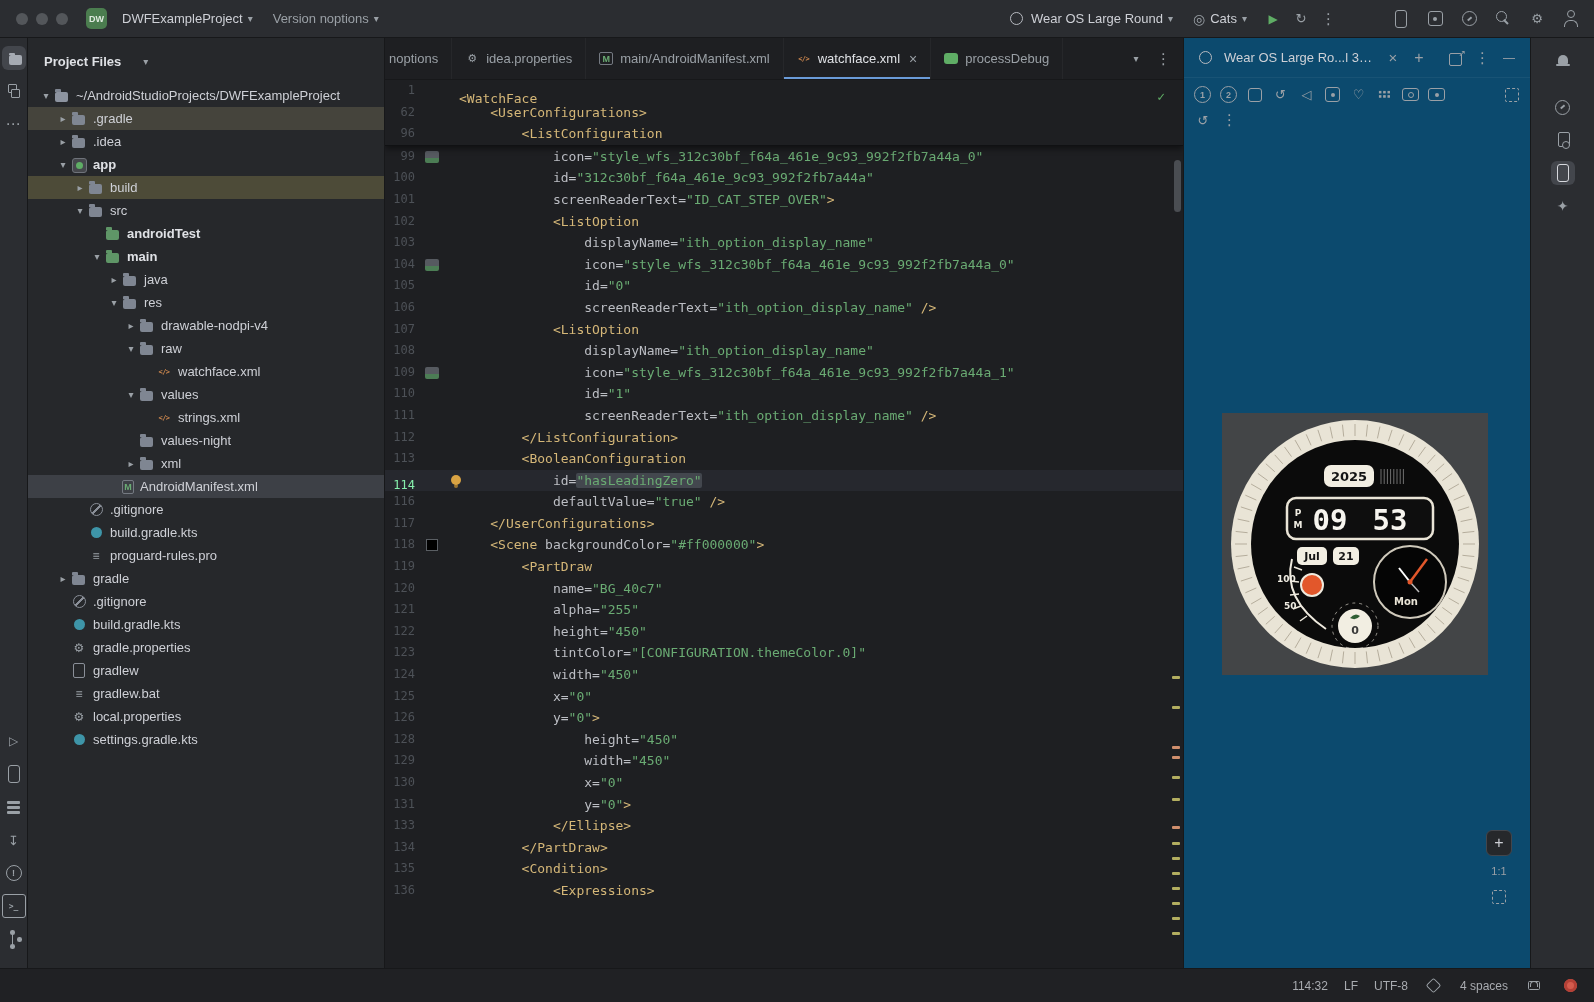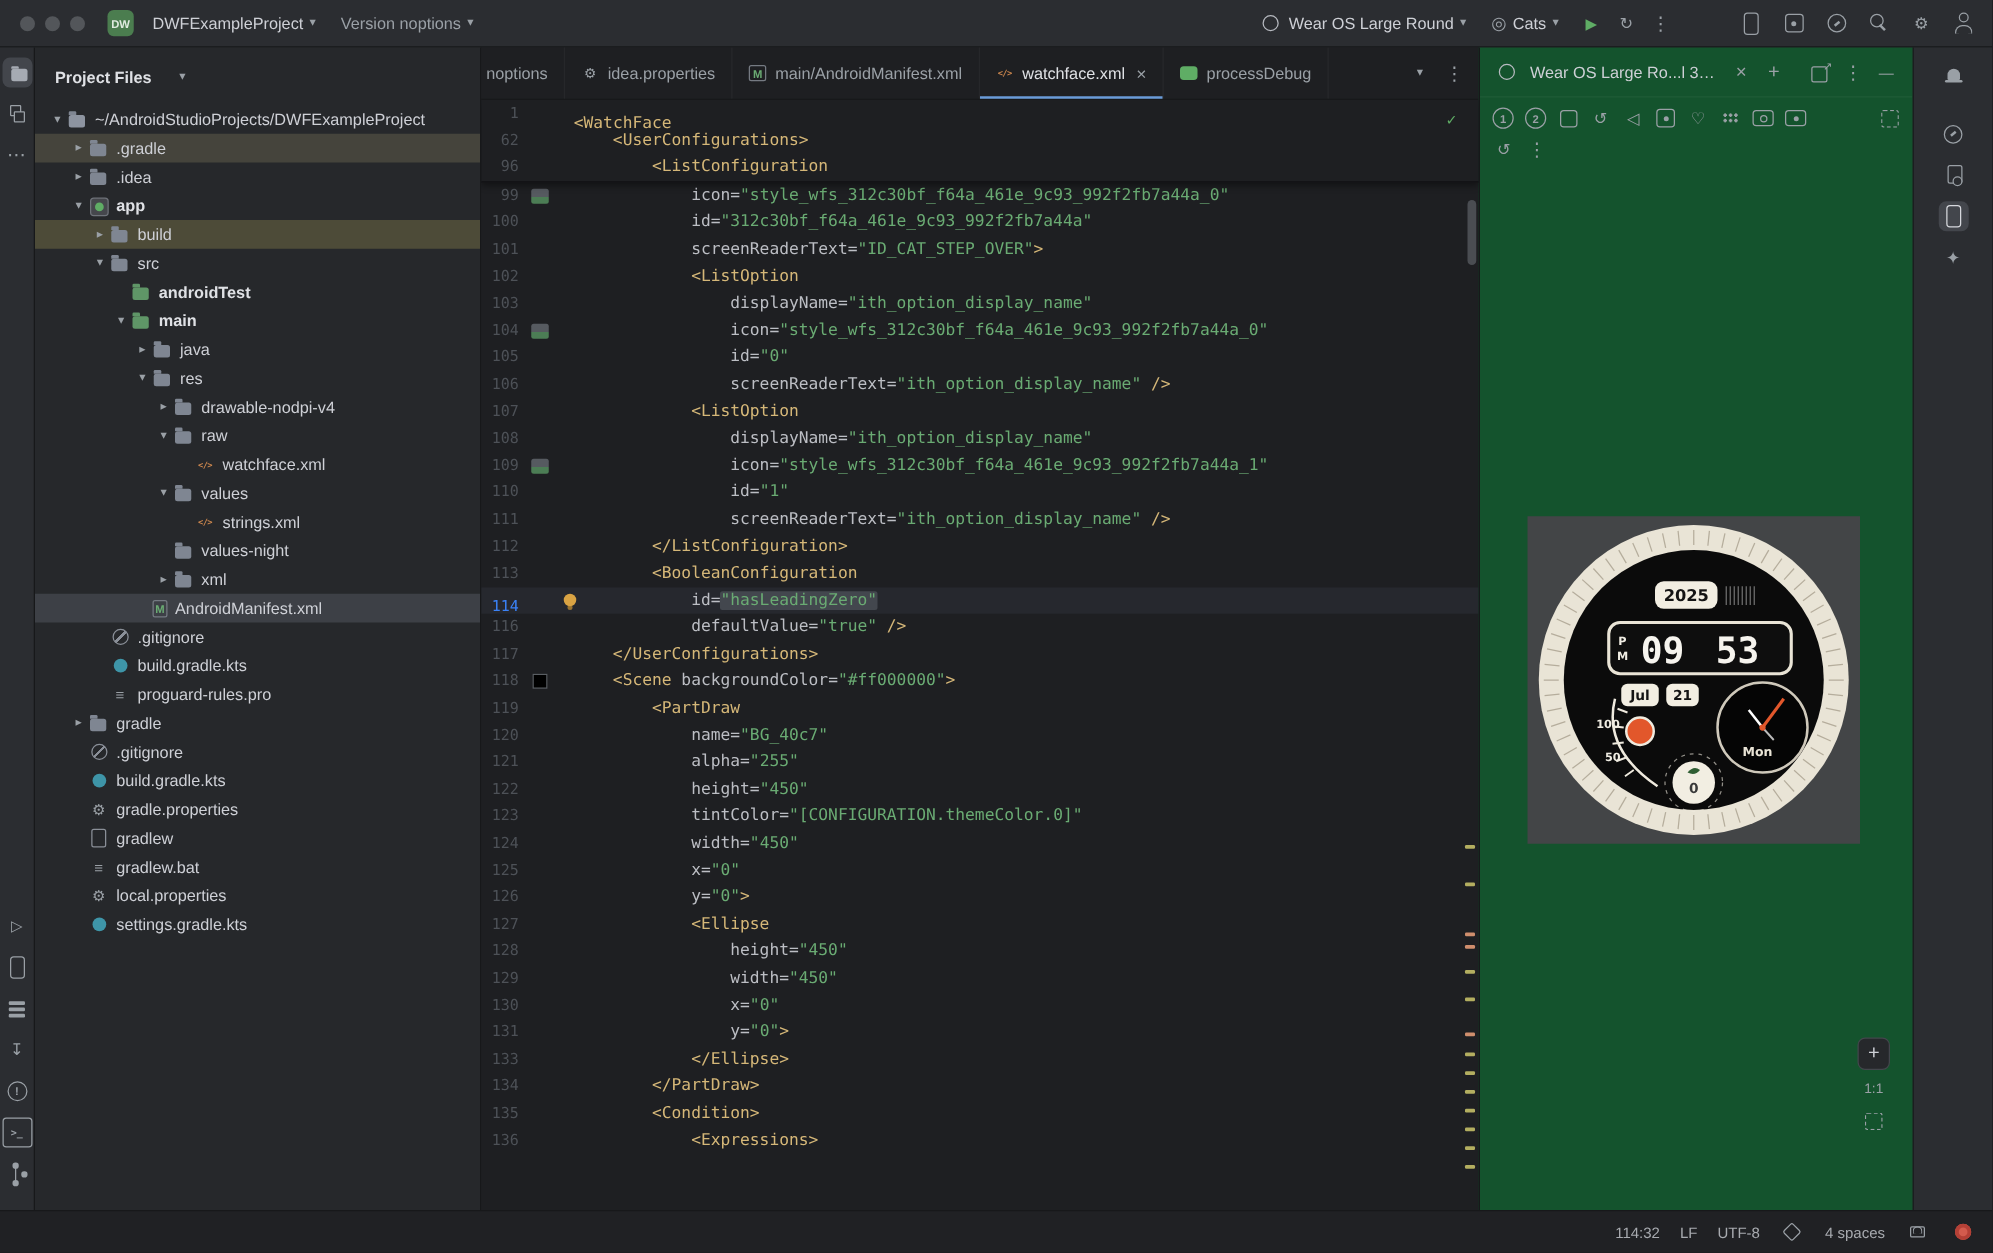--- a/index.html
+++ b/index.html
@@ -114,40 +114,40 @@
   .ti-properties{font-size:11px;color:#9aa0a6;}
   .ti-xml{font:700 7px "DejaVu Sans Mono",monospace;color:#d0894f;letter-spacing:-0.5px;}
   .ti-manifest{font:700 9px "Liberation Sans",sans-serif;color:#6aab73;border:1px solid #757a82;border-radius:2px;width:11px;height:13px;}
   .ti-gradle-task{width:11px;height:11px;border-radius:3px;background:#5fad65;}
   .tabs-right{margin-left:auto;display:flex;align-items:center;padding-right:6px;gap:2px;}
   .edbody{flex:1;position:relative;overflow:hidden;font:13px/21.6px "DejaVu Sans Mono",monospace;}
   .sticky{border-bottom:1px solid #101113;box-shadow:0 3px 6px rgba(0,0,0,0.45);position:relative;z-index:2;background:#1e1f22;}
   .cl{display:flex;white-space:pre;height:21.6px;align-items:center;}
   .cl.caret{background:#26282e;}
   .lnum{width:34px;flex:0 0 34px;text-align:right;color:#4d5157;padding-right:4px;font-size:12px;}
-  .cl.caret .lnum{color:#3b82f6;margin-top:11px;}
+  .cl.caret .lnum{color:#86efac;margin-top:11px;}
   .lmark{width:26px;flex:0 0 26px;display:flex;align-items:center;justify-content:center;position:relative;}
   .ltext{padding-left:14px;}
   .tk-t{color:#d5b778;}
   .tk-a{color:#bcbec4;}
   .tk-p{color:#bcbec4;}
   .tk-s{color:#6aab73;}
   .tk-h{color:#6aab73;background:#43474e;border-radius:2px;}
   .g-image::before{content:"";width:14px;height:12px;border-radius:2px;
       background:linear-gradient(180deg,#565a60 0 55%,#4c7d55 55% 100%);}
   .g-bulb{overflow:visible;}
   .g-bulb::before{content:"";width:10px;height:10px;border-radius:50%;background:#d9a343;position:absolute;left:32px;box-shadow:0 6px 0 -3px #9a7430;}
   .g-color-black::before{content:"";width:10px;height:10px;background:#000;border:1px solid #5a5e63;}
   .g-color-white::before{content:"";width:10px;height:10px;background:#fff;border:1px solid #5a5e63;}
   .insp-check{position:absolute;top:6px;right:18px;color:#5fad65;font-size:13px;z-index:3;}
   .vscroll{position:absolute;right:2px;top:80px;width:7px;height:52px;background:#4a4d52;border-radius:4px;z-index:3;}
   .stripe{position:absolute;right:0;top:0;bottom:0;width:13px;z-index:3;}
   .smark{position:absolute;right:3px;width:8px;height:3px;border-radius:1px;}
   
-  .device-panel{width:347px;flex:0 0 347px;background:#14532d;border-left:1px solid #17181a;position:relative;overflow:hidden;}
+  .device-panel{width:347px;flex:0 0 347px;background:#0c4a6e;border-left:1px solid #17181a;position:relative;overflow:hidden;}
   .dp-header{height:40px;display:flex;align-items:center;gap:4px;padding:0 8px;border-bottom:1px solid rgba(255,255,255,0.05);color:#ced0d6;}
   .dp-title{margin:0 2px;white-space:nowrap;overflow:hidden;text-overflow:ellipsis;max-width:150px;}
   .dp-right{margin-left:auto;display:flex;align-items:center;}
   .dp-toolbar{display:flex;align-items:center;gap:1px;padding:4px 6px 0 6px;}
   .dp-toolbar .uic{width:25px;height:25px;}
   .dp-toolbar-right{margin-left:auto;}
   .dp-toolbar2{display:flex;align-items:center;gap:1px;padding:0 6px;}
   .watch-square{position:absolute;left:38px;top:375px;width:266px;height:262px;background:#434547;
                 display:flex;align-items:center;justify-content:center;}
   .wt-year{font:700 13px "DejaVu Sans",sans-serif;fill:#141414;}
@@ -445,21 +445,20 @@
             <div class="cl"><span class="lnum">117</span><span class="lmark"></span><span class="ltext" style="padding-left: calc(4ch + 14px);"><span class="tk-t">&lt;/UserConfigurations&gt;</span></span></div>
             <div class="cl"><span class="lnum">118</span><span class="lmark g-color-black"></span><span class="ltext" style="padding-left: calc(4ch + 14px);"><span class="tk-t">&lt;Scene</span><span class="tk-p"> </span><span class="tk-a">backgroundColor</span><span class="tk-p">=</span><span class="tk-s">"#ff000000"</span><span class="tk-t">&gt;</span></span></div>
             <div class="cl"><span class="lnum">119</span><span class="lmark"></span><span class="ltext" style="padding-left: calc(8ch + 14px);"><span class="tk-t">&lt;PartDraw</span></span></div>
             <div class="cl"><span class="lnum">120</span><span class="lmark"></span><span class="ltext" style="padding-left: calc(12ch + 14px);"><span class="tk-a">name</span><span class="tk-p">=</span><span class="tk-s">"BG_40c7"</span></span></div>
             <div class="cl"><span class="lnum">121</span><span class="lmark"></span><span class="ltext" style="padding-left: calc(12ch + 14px);"><span class="tk-a">alpha</span><span class="tk-p">=</span><span class="tk-s">"255"</span></span></div>
             <div class="cl"><span class="lnum">122</span><span class="lmark"></span><span class="ltext" style="padding-left: calc(12ch + 14px);"><span class="tk-a">height</span><span class="tk-p">=</span><span class="tk-s">"450"</span></span></div>
             <div class="cl"><span class="lnum">123</span><span class="lmark"></span><span class="ltext" style="padding-left: calc(12ch + 14px);"><span class="tk-a">tintColor</span><span class="tk-p">=</span><span class="tk-s">"[CONFIGURATION.themeColor.0]"</span></span></div>
             <div class="cl"><span class="lnum">124</span><span class="lmark"></span><span class="ltext" style="padding-left: calc(12ch + 14px);"><span class="tk-a">width</span><span class="tk-p">=</span><span class="tk-s">"450"</span></span></div>
             <div class="cl"><span class="lnum">125</span><span class="lmark"></span><span class="ltext" style="padding-left: calc(12ch + 14px);"><span class="tk-a">x</span><span class="tk-p">=</span><span class="tk-s">"0"</span></span></div>
             <div class="cl"><span class="lnum">126</span><span class="lmark"></span><span class="ltext" style="padding-left: calc(12ch + 14px);"><span class="tk-a">y</span><span class="tk-p">=</span><span class="tk-s">"0"</span><span class="tk-t">&gt;</span></span></div>
-            <div class="cl"><span class="lnum">127</span><span class="lmark"></span><span class="ltext" style="padding-left: calc(12ch + 14px);"><span class="tk-t">&lt;Ellipse</span></span></div>
             <div class="cl"><span class="lnum">128</span><span class="lmark"></span><span class="ltext" style="padding-left: calc(16ch + 14px);"><span class="tk-a">height</span><span class="tk-p">=</span><span class="tk-s">"450"</span></span></div>
             <div class="cl"><span class="lnum">129</span><span class="lmark"></span><span class="ltext" style="padding-left: calc(16ch + 14px);"><span class="tk-a">width</span><span class="tk-p">=</span><span class="tk-s">"450"</span></span></div>
             <div class="cl"><span class="lnum">130</span><span class="lmark"></span><span class="ltext" style="padding-left: calc(16ch + 14px);"><span class="tk-a">x</span><span class="tk-p">=</span><span class="tk-s">"0"</span></span></div>
             <div class="cl"><span class="lnum">131</span><span class="lmark"></span><span class="ltext" style="padding-left: calc(16ch + 14px);"><span class="tk-a">y</span><span class="tk-p">=</span><span class="tk-s">"0"</span><span class="tk-t">&gt;</span></span></div>
             <div class="cl"><span class="lnum">133</span><span class="lmark"></span><span class="ltext" style="padding-left: calc(12ch + 14px);"><span class="tk-t">&lt;/Ellipse&gt;</span></span></div>
             <div class="cl"><span class="lnum">134</span><span class="lmark"></span><span class="ltext" style="padding-left: calc(8ch + 14px);"><span class="tk-t">&lt;/PartDraw&gt;</span></span></div>
             <div class="cl"><span class="lnum">135</span><span class="lmark"></span><span class="ltext" style="padding-left: calc(8ch + 14px);"><span class="tk-t">&lt;Condition&gt;</span></span></div>
             <div class="cl"><span class="lnum">136</span><span class="lmark"></span><span class="ltext" style="padding-left: calc(12ch + 14px);"><span class="tk-t">&lt;Expressions&gt;</span></span></div>
           </div>
         <span class="insp-check">✓</span>

